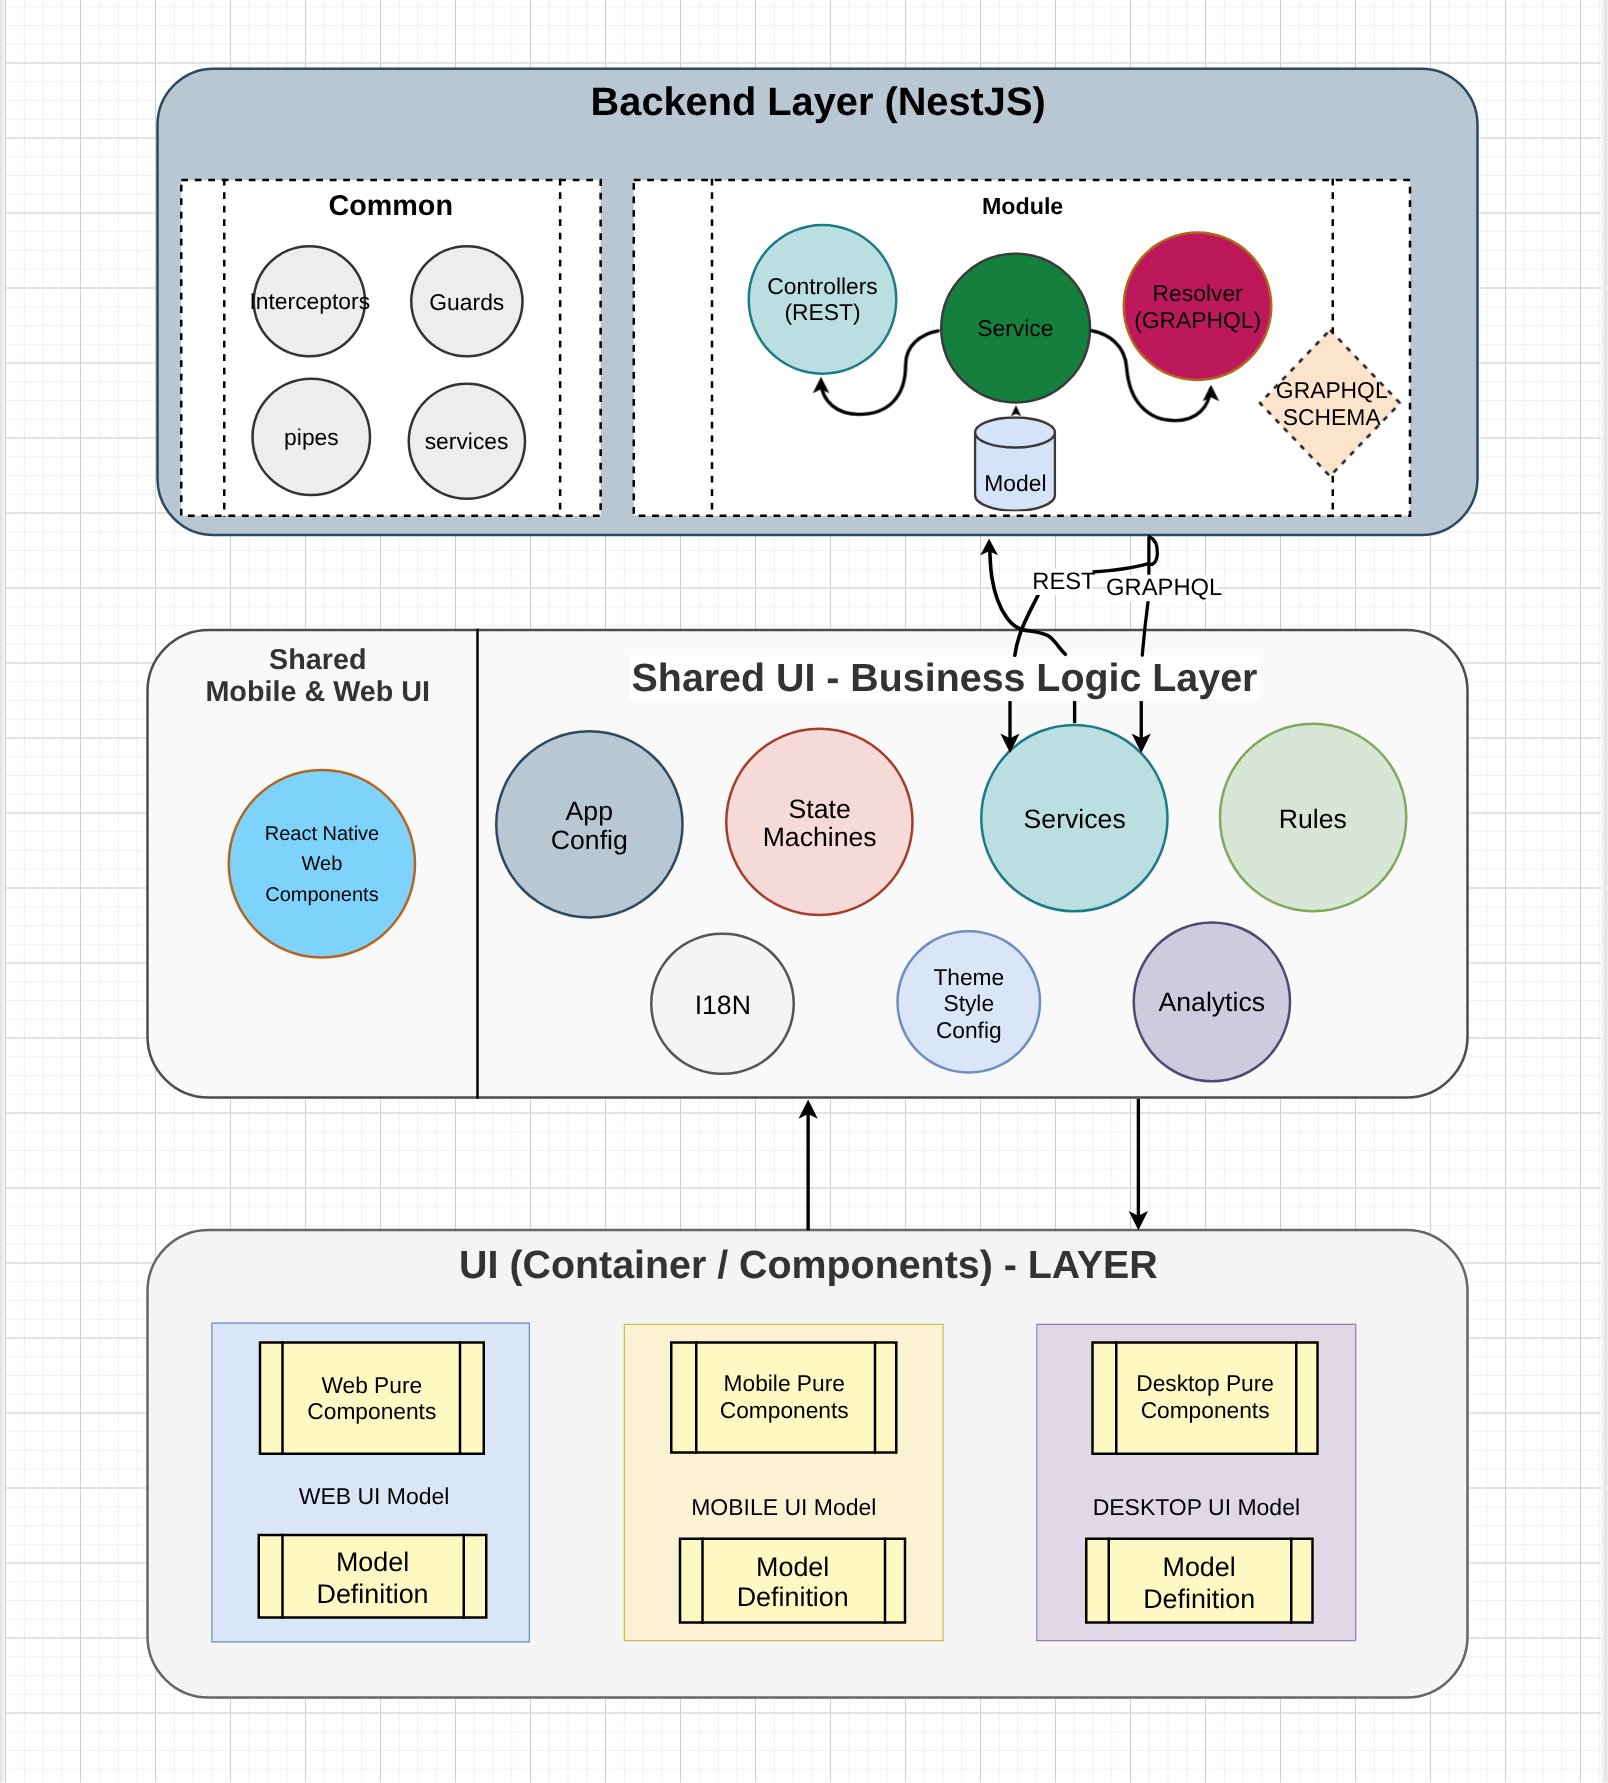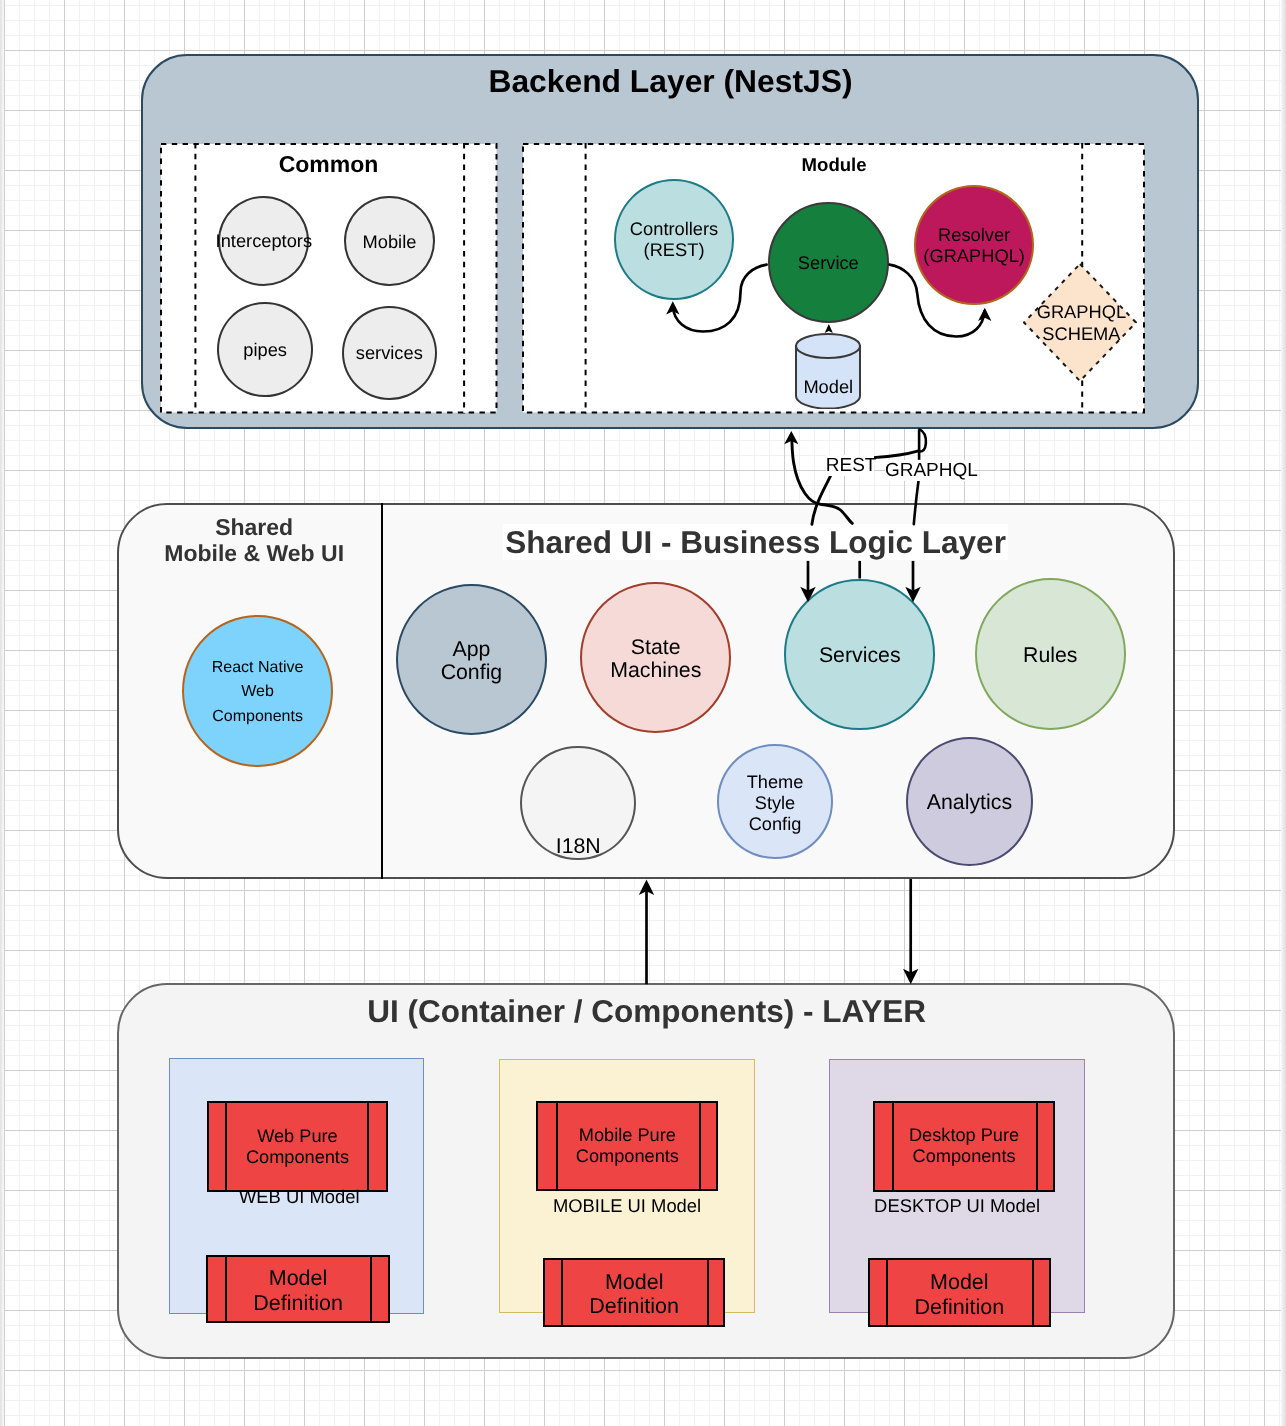--- a/index.html
+++ b/index.html
@@ -28,21 +28,21 @@
   .subtitle{position:absolute;text-align:center;font-weight:bold;color:#000;}
   .circ{position:absolute;box-sizing:border-box;border-radius:50%;
     display:flex;align-items:center;justify-content:center;text-align:center;
     color:#000;line-height:1.17;padding-top:3px;}
   #c-controllers,#c-service,#c-resolver,.circ.gray{padding-top:0px;}
   .dashsvg{position:absolute;left:0;top:0;overflow:visible;}
   svg.ov{position:absolute;left:0;top:0;overflow:visible;pointer-events:none;z-index:4;}
 
   
   #backend{left:125px;top:53.5px;width:1058px;height:375.5px;
-    background:#b9c7d3;border:2px solid #2a4a63;border-radius:46px;margin-left:16px;}
+    background:#b9c7d3;border:2px solid #2a4a63;border-radius:46px;}
   #backend-title{left:-1.5px;top:9.5px;width:1058px;font-size:31.8px;line-height:32px;}
 
   #common-box{position:absolute;left:17.3px;top:87.7px;width:337.5px;height:270.5px;}
   #module-box{position:absolute;left:379.1px;top:87.7px;width:623px;height:270.5px;}
   #common-title{left:-0.5px;top:11.5px;width:337.5px;font-size:23px;line-height:19px;}
   #module-title{left:0.5px;top:11.5px;width:623px;font-size:18.6px;line-height:19px;}
   .circ.gray{background:#ededed;border:2px solid #333;font-size:18.3px;line-height:21.1px;}
 
   
   #c-interceptors{left:58.2px;top:52.7px;width:90.7px;height:90.1px;}
@@ -78,36 +78,36 @@
     background:#7dd3fc;border:2px solid #b5651d;font-size:16px;line-height:24.5px;}
   #c-appconfig{left:276.9px;top:78.8px;width:151.7px;height:151.5px;
     background:#b9c7d3;border:2px solid #2a4a63;font-size:21.3px;line-height:23.5px;}
   #c-statemachines{left:461.5px;top:77.1px;width:151.1px;height:151.4px;
     background:#f5dad7;border:2px solid #a43d2a;font-size:21.3px;line-height:23.5px;}
   #c-svcs{left:665.6px;top:73.7px;width:150.9px;height:150.9px;
     background:#bbdee0;border:2px solid #1c7b86;font-size:21.3px;line-height:23.5px;}
   #c-rules{left:856px;top:73px;width:151.2px;height:151.5px;
     background:#d8e6d6;border:2px solid #81a95e;font-size:21.3px;line-height:23.5px;}
   #c-i18n{left:401.8px;top:240.7px;width:115.5px;height:114.6px;
-    background:#f4f4f4;border:2px solid #555;font-size:21.3px;line-height:23.5px;align-items:flex-end;}
+    background:#f4f4f4;border:2px solid #555;font-size:21.3px;line-height:23.5px;}
   #c-theme{left:598.6px;top:239.4px;width:115.5px;height:114.6px;
     background:#dae5f8;border:2px solid #6e8ec2;font-size:18.2px;line-height:21.1px;}
   #c-analytics{left:787.2px;top:231.8px;width:127.1px;height:128.8px;
     background:#cfcbde;border:2px solid #4b4a72;font-size:21.3px;line-height:23.5px;}
 
   
   #bottom{left:116.7px;top:983px;width:1058px;height:376px;
     background:#f4f4f4;border:2px solid #666;border-radius:50px;}
   #bottom-title{position:absolute;left:-1px;top:10px;width:1058px;text-align:center;
     font-weight:bold;font-size:31.5px;line-height:32px;color:#333;}
   .uibox{position:absolute;box-sizing:border-box;}
   .uibox-label{position:absolute;text-align:center;font-size:18.4px;color:#000;width:100%;line-height:18.4px;}
-  .note{position:absolute;box-sizing:border-box;background:#ef4444;border:2px solid #000;
+  .note{position:absolute;box-sizing:border-box;background:#fef9c3;border:2px solid #000;
     display:flex;align-items:center;justify-content:center;text-align:center;
-    font-size:18.2px;color:#000;line-height:21px;margin-top:28px;}
+    font-size:18.2px;color:#000;line-height:21px;}
   .note .bar{position:absolute;top:-2px;bottom:-2px;width:2px;background:#000;}
   .note.md{font-size:21.5px;line-height:24.5px;padding-top:4px;}
   .edgelabel{position:absolute;font-size:19px;color:#000;white-space:nowrap;z-index:5;
     line-height:21.2px;background:#ffffff;text-align:center;}
   #lbl-rest{left:825.8px;top:454.8px;width:48.2px;height:21.2px;}
   #lbl-graphql{left:884.9px;top:459.9px;width:89.1px;height:20.8px;}
 
   
   #web-box{left:50.4px;top:72.6px;width:255.4px;height:256.3px;
     background:#dae5f8;border:1px solid #6b8ec4;}
@@ -149,21 +149,21 @@
     <svg class="dashsvg" width="337.5" height="270.5" viewBox="0 0 337.5 270.5">
       <rect x="1" y="1" width="335.5" height="268.5" fill="#ffffff" stroke="#000" stroke-width="2" stroke-dasharray="5.4 5.4"></rect>
       <line x1="35.4" y1="0" x2="35.4" y2="270.5" stroke="#000" stroke-width="2" stroke-dasharray="5.4 5.4"></line>
       <line x1="304.1" y1="0" x2="304.1" y2="270.5" stroke="#000" stroke-width="2" stroke-dasharray="5.4 5.4"></line>
     </svg>
     <div class="subtitle" id="common-title"><span class="tx">Common</span></div>
     <div class="circ gray" id="c-interceptors">
         <span class="tx">Interceptors</span>
       </div>
     <div class="circ gray" id="c-guards">
-        <span class="tx">Mobile</span>
+        <span class="tx">Guards</span>
       </div>
     <div class="circ gray" id="c-pipes">
         <span class="tx">pipes</span>
       </div>
     <div class="circ gray" id="c-services">
         <span class="tx">services</span>
       </div>
   </div>
 
   <div id="module-box">

